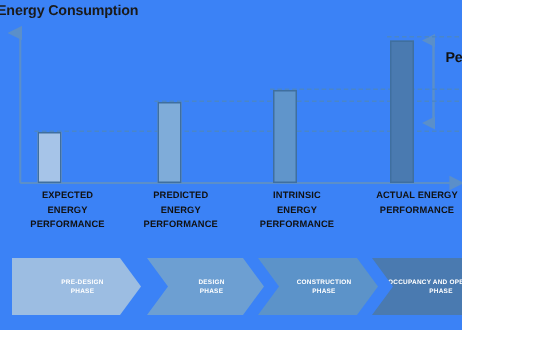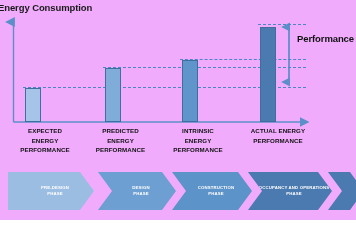--- a/index.html
+++ b/index.html
@@ -6,23 +6,23 @@
   html, body {
     margin: 0;
     padding: 0;
     background: #ffffff;
   }
   body {
     font-family: "Liberation Sans", sans-serif;
   }
   #figure {
     position: relative;
-    width: 356px;
+    width: 308px;
     height: 220px;
-    background: #f0abfc;
+    background: #3b82f6;
     overflow: hidden;
   }
 
   
   .chart-title {
     position: absolute;
     left: -2px;
     top: 2px;
     font-size: 9.5px;
     font-weight: bold;

